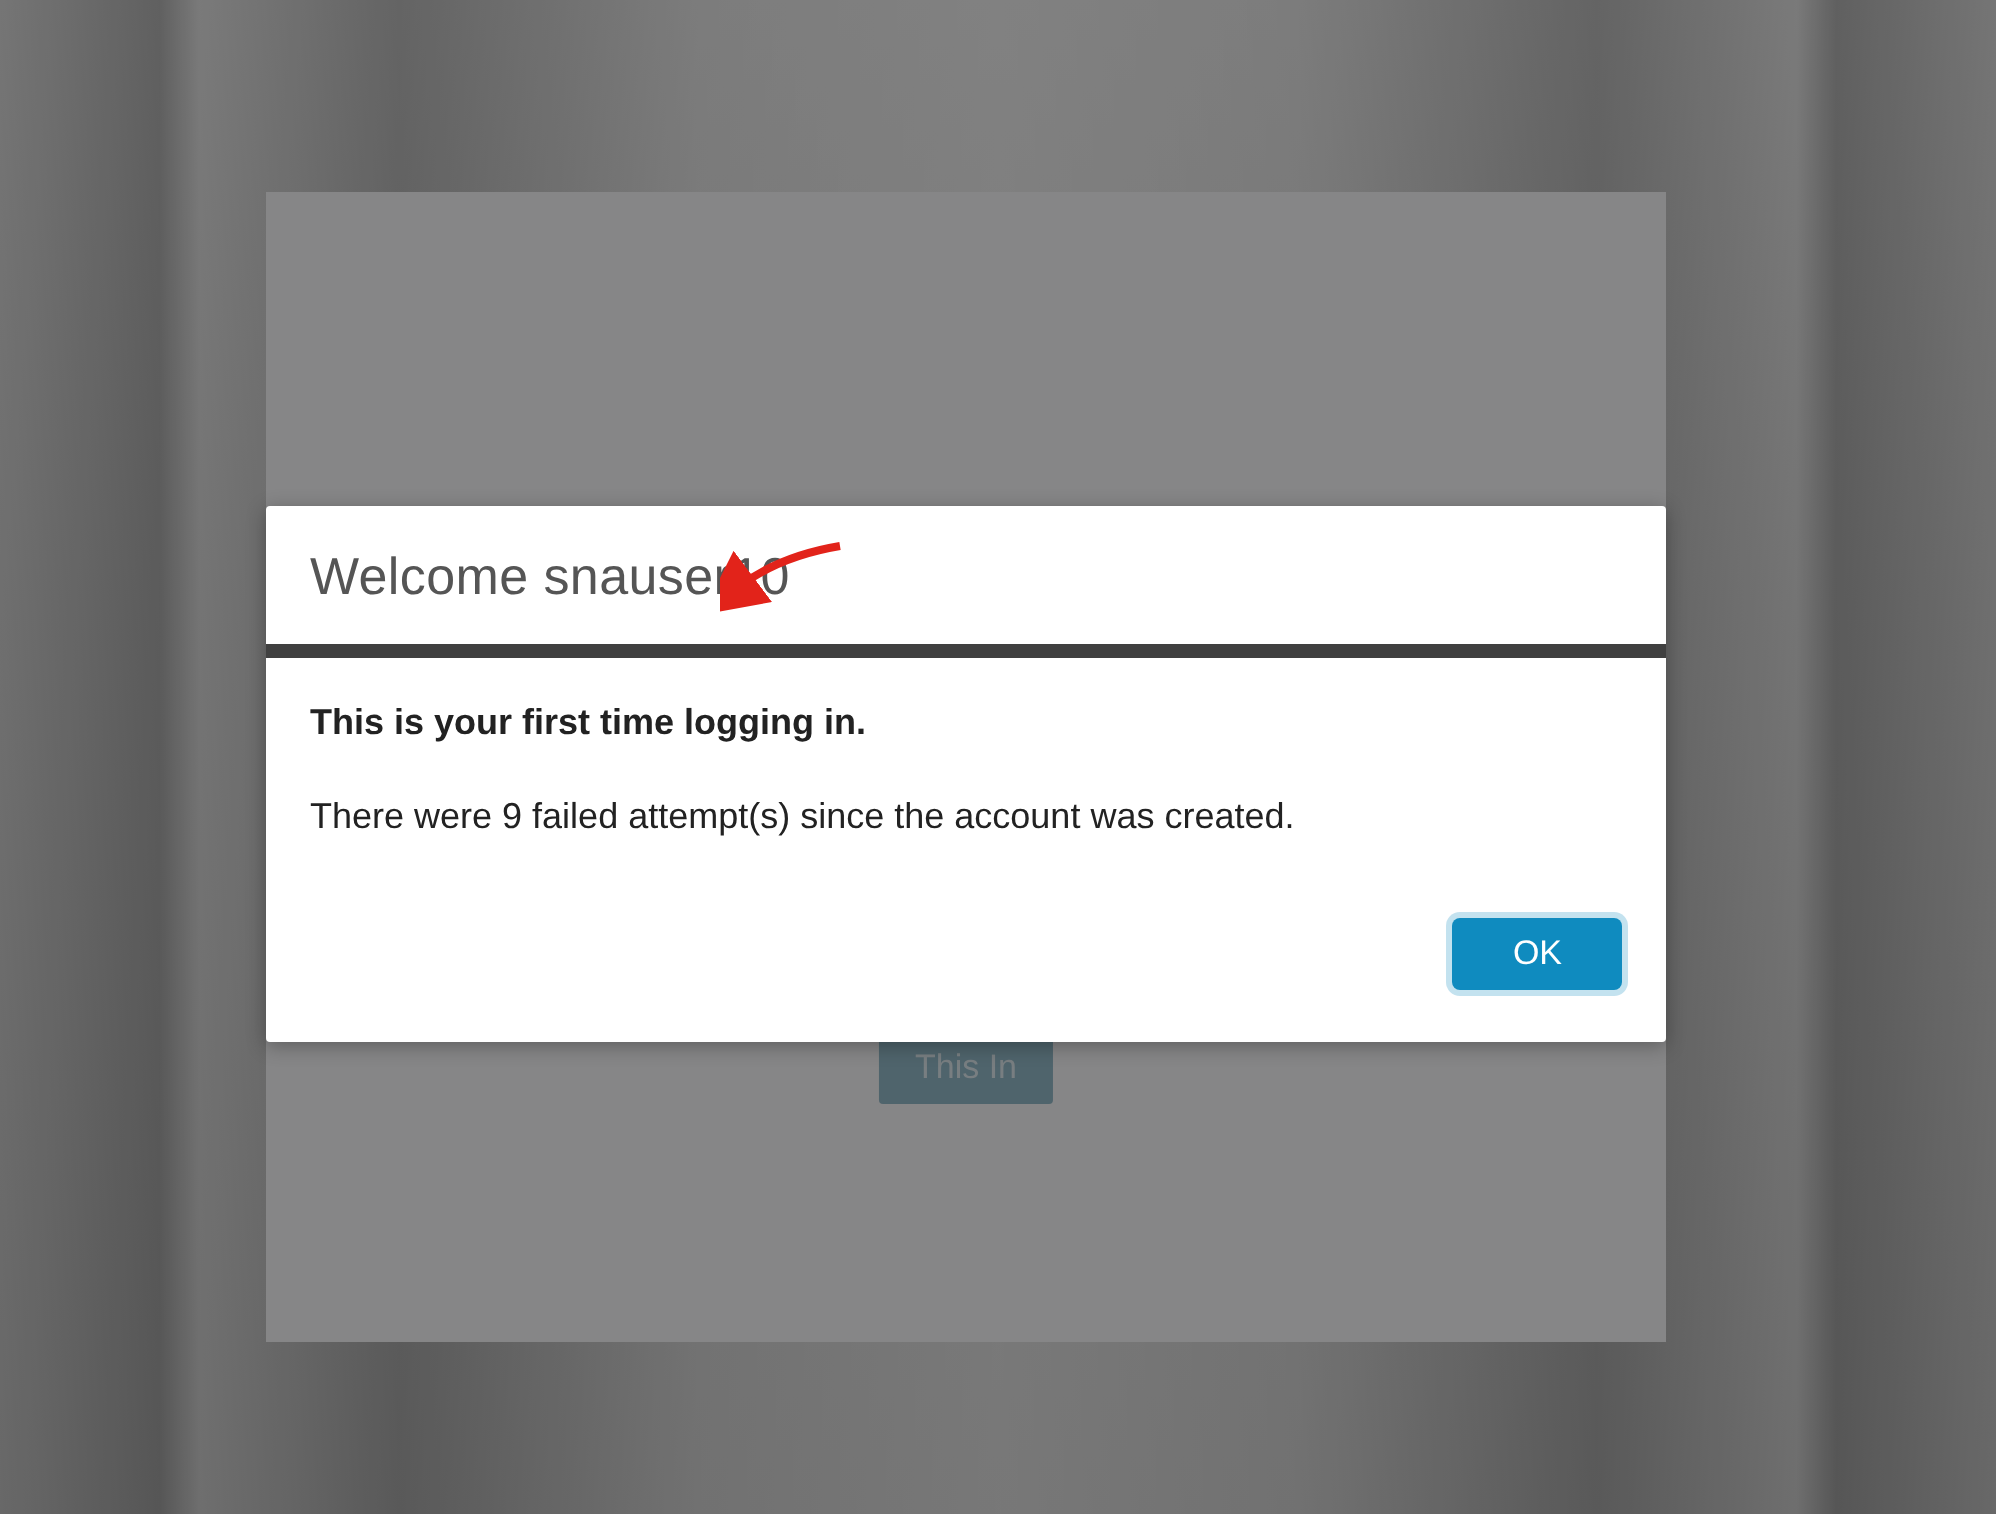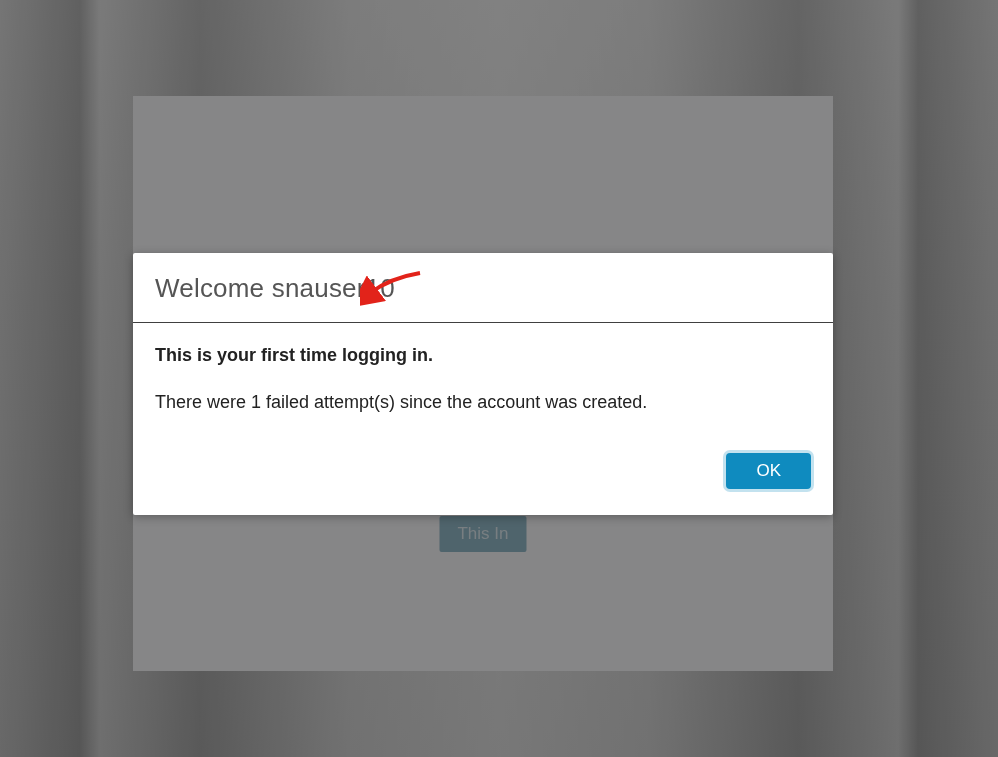--- a/index.html
+++ b/index.html
@@ -77,21 +77,21 @@
     left: 133px;
     top: 253px;
     width: 700px;
     background: #fff;
     border-radius: 2px;
     box-shadow: 0 2px 10px rgba(0,0,0,0.3);
   }
 
   .dialog-header {
     padding: 20px 22px 18px 22px;
-    border-bottom: 1px solid #404040;
+    border-bottom: 7px solid #404040;
   }
   .dialog-title {
     font-size: 26px;
     font-weight: 300;
     color: #555;
     letter-spacing: 0.2px;
   }
 
   .dialog-body {
     padding: 22px 22px 10px 22px;
@@ -142,21 +142,21 @@
 </div>
 
 <div class="scrim"></div>
 
 <div class="dialog">
   <div class="dialog-header">
     <span class="dialog-title">Welcome snauser10</span>
   </div>
   <div class="dialog-body">
     <div class="first-line">This is your first time logging in.</div>
-    <div class="attempts-line">There were 1 failed attempt(s) since the account was created.</div>
+    <div class="attempts-line">There were 9 failed attempt(s) since the account was created.</div>
   </div>
   <div class="dialog-footer">
     <button class="ok-btn">OK</button>
   </div>
 </div>
 
 <svg class="arrow" width="70" height="40">
   <defs>
     <marker id="ahead" markerWidth="8" markerHeight="8" refX="2" refY="4" orient="auto">
       <path d="M0,0 L8,4 L0,8 Z" fill="#e2231a"></path>

